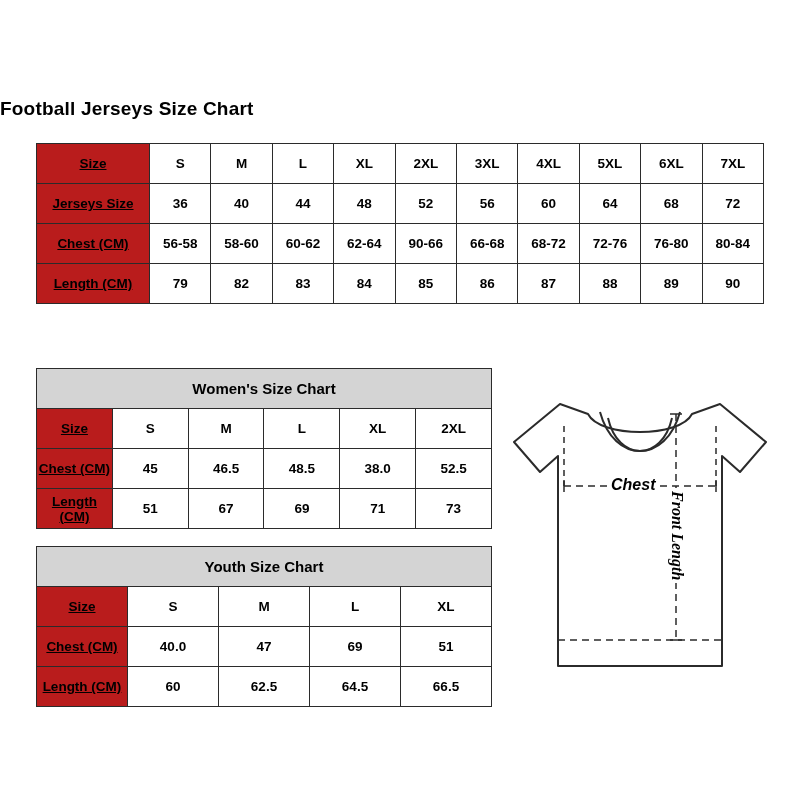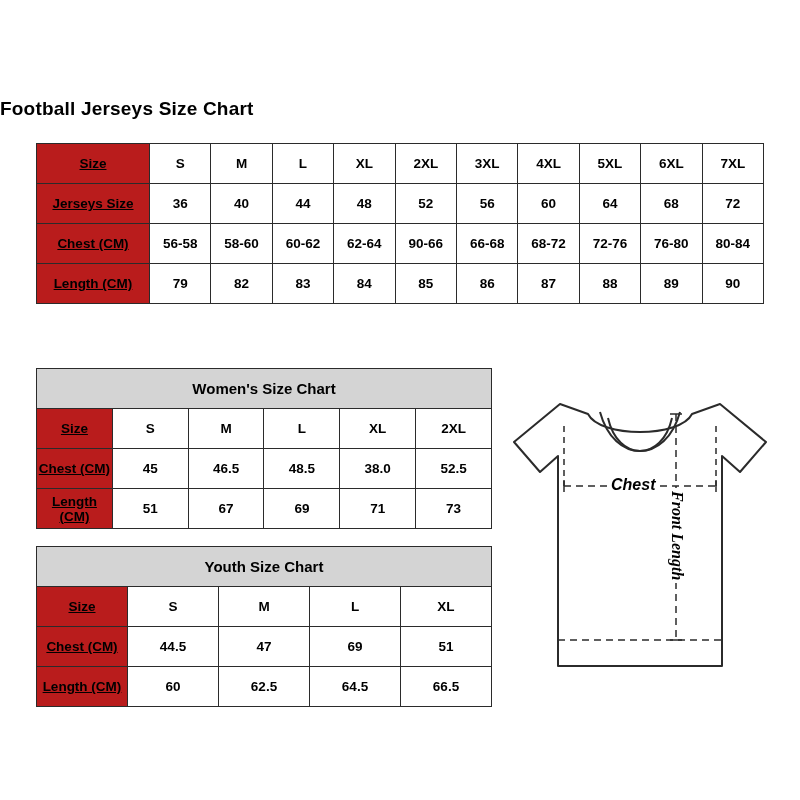--- a/index.html
+++ b/index.html
@@ -224,21 +224,21 @@
       </tr>
       <tr>
         <td class="row-label col-label">Size</td>
         <td>S</td>
         <td>M</td>
         <td>L</td>
         <td>XL</td>
       </tr>
       <tr>
         <td class="row-label col-label">Chest (CM)</td>
-        <td>44.5</td>
+        <td>40.0</td>
         <td>47</td>
         <td>69</td>
         <td>51</td>
       </tr>
       <tr>
         <td class="row-label col-label">Length (CM)</td>
         <td>60</td>
         <td>62.5</td>
         <td>64.5</td>
         <td>66.5</td>

